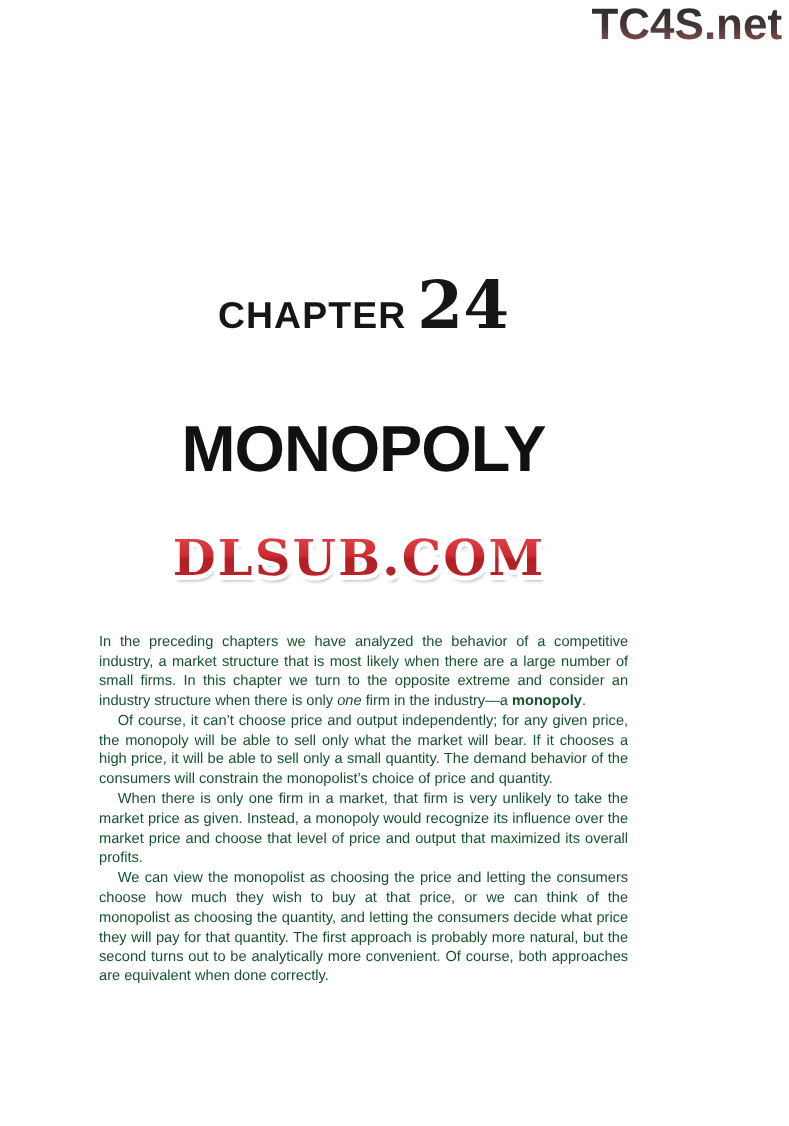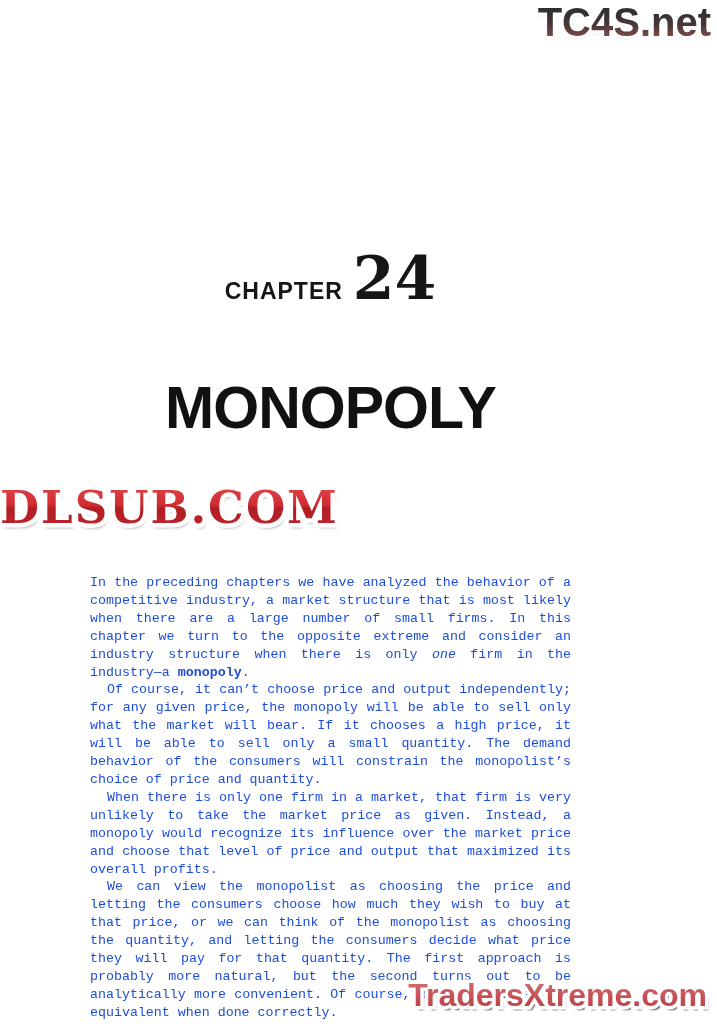--- a/index.html
+++ b/index.html
@@ -46,21 +46,21 @@
 
   
   .chapter-line {
     position: absolute; top: 243px; left: 90px; width: 481px;
     text-align: center;
     color: #161616;
   }
   .chapter-word {
     font-family: "Liberation Sans", sans-serif;
     font-weight: bold;
-    font-size: 23px;
+    font-size: 34px;
     letter-spacing: 1px;
   }
   .chapter-num {
     font-family: "DejaVu Serif", serif;
     font-weight: bold;
     font-size: 60px;
     margin-left: 10px;
   }
 
   
@@ -70,20 +70,21 @@
     font-family: "Liberation Sans", sans-serif;
     font-weight: bold;
     font-size: 59px;
     letter-spacing: -1px;
     color: #111111;
   }
 
   
   .wm-dlsub-wrap {
     position: absolute; top: 481px; left: 0; width: 653px;
+    text-align: center;
   }
   .dlsub-text {
     font-family: "DejaVu Serif", serif;
     font-weight: bold;
     font-size: 45px;
     letter-spacing: 2px;
   }
   .dlsub-back {
     -webkit-text-stroke: 9px #ffffff;
     text-shadow: 2px 5px 3px #b3b3b3;
@@ -94,24 +95,24 @@
       background: linear-gradient(180deg, #e4474d 0%, #d02c32 45%, #b01e24 52%, #c2272d 100%);
       -webkit-background-clip: text;
       -webkit-text-fill-color: transparent;
     }
   }
 
   
   .body-text {
     position: absolute; top: 574px; left: 90px; width: 481px;
     text-align: justify;
-    font-family: Liberation Mono, monospace;
+    font-family: Liberation Sans, sans-serif;
     font-size: 13.3px;
     line-height: 17.9px;
-    color: #1d4ed8;
+    color: #14532d;
   }
   .body-text p { margin: 0; }
   .body-text p.indent { text-indent: 17px; }
   .body-text em { font-style: italic; }
   .body-text b  { font-weight: bold; }
 
   
   .wm-traders-wrap {
     position: absolute; top: 977px; right: 10px;
   }
@@ -159,20 +160,14 @@
     </span>
   </div>
 
   <div class="body-text">
     <p><span>In the preceding chapters we have analyzed the behavior of a competitive industry, a market structure that is most likely when there are a large number of small firms. In this chapter we turn to the opposite extreme and consider an industry structure when there is only </span><em>one</em><span> firm in the industry—a </span><b>monopoly</b><span>.</span></p>
     <p class="indent">Of course, it can’t choose price and output independently; for any given price, the monopoly will be able to sell only what the market will bear. If it chooses a high price, it will be able to sell only a small quantity. The demand behavior of the consumers will constrain the monopolist’s choice of price and quantity.</p>
     <p class="indent">When there is only one firm in a market, that firm is very unlikely to take the market price as given. Instead, a monopoly would recognize its influence over the market price and choose that level of price and output that maximized its overall profits.</p>
     <p class="indent">We can view the monopolist as choosing the price and letting the consumers choose how much they wish to buy at that price, or we can think of the monopolist as choosing the quantity, and letting the consumers decide what price they will pay for that quantity. The first approach is probably more natural, but the second turns out to be analytically more convenient. Of course, both approaches are equivalent when done correctly.</p>
   </div>
 
-  <div class="wm-traders-wrap">
-    <span class="layer-stack">
-      <span class="traders-text layer-back traders-back" aria-hidden="true">TradersXtreme.com</span>
-      <span class="traders-text layer-front traders-front">TradersXtreme.com</span>
-    </span>
-  </div>
 
 </div>
 
 </body></html>

